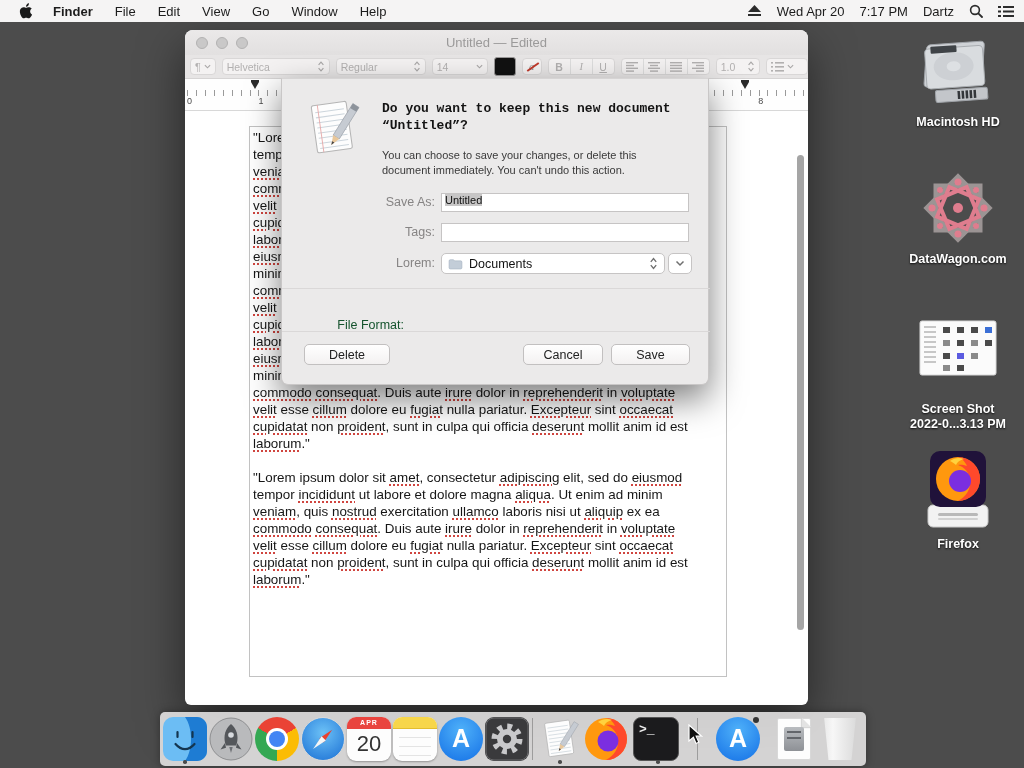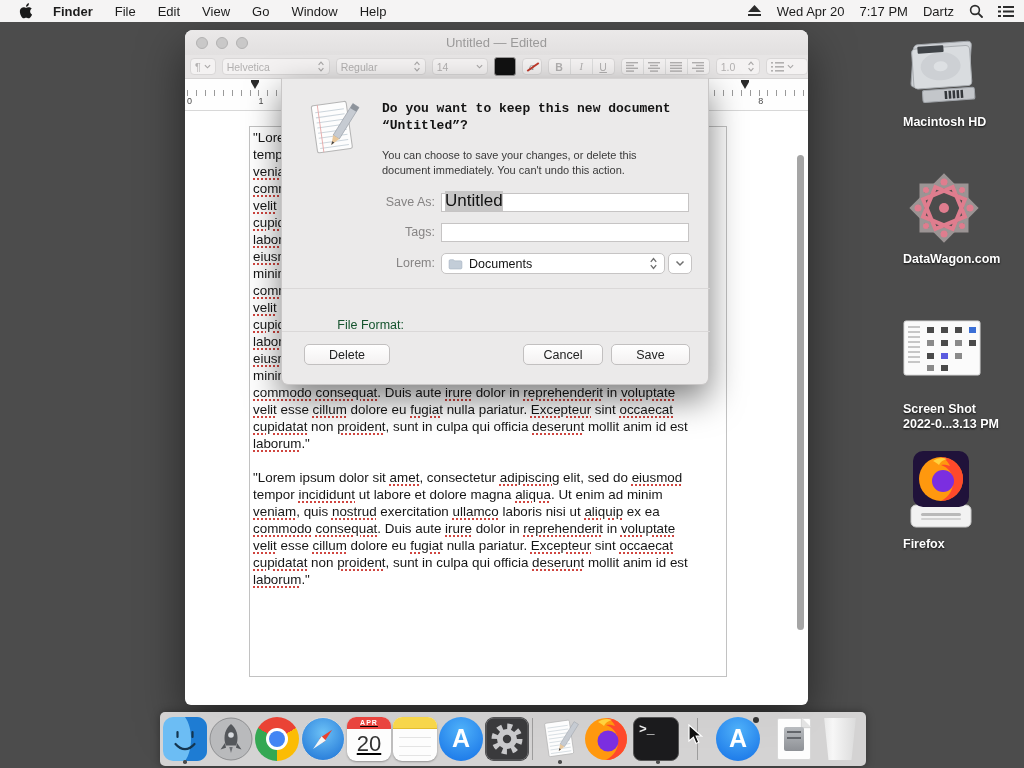--- a/index.html
+++ b/index.html
@@ -51,50 +51,50 @@
   #vscroll{position:absolute;left:612px;top:125px;width:7px;height:475px;background:#a5a5a5;border-radius:4px;}
 
   
   #sheet{position:absolute;left:281px;top:78px;width:428px;height:307px;background:#ebeaea;
          border:1px solid #c9c7c7;border-top:1px solid #d6d4d4;box-sizing:border-box;border-radius:0 0 7px 7px;
          box-shadow:0 14px 34px rgba(0,0,0,.5);z-index:6;}
   #sheet-title{position:absolute;left:100px;top:21px;width:310px;font-size:13px;font-weight:700;color:#141414;line-height:17px;font-family:Liberation Mono, monospace;}
   #sheet-body{position:absolute;left:100px;top:69px;width:292px;font-size:11px;color:#3a3a3a;line-height:14.5px;}
   .srow-label{position:absolute;width:153px;text-align:right;font-size:12.5px;color:#868484;}
   .sfield{position:absolute;left:159px;width:248px;height:19px;background:#fff;border:1px solid #c6c4c4;box-sizing:border-box;
-          font-size:17px;color:#111;display:flex;align-items:flex-end;padding:0 3px;}
+          font-size:11px;color:#111;display:flex;align-items:flex-start;padding:0 3px;}
   .selhl{background:#c7c6c6;}
   .popup{position:absolute;background:#fff;border:1px solid #c6c4c4;border-radius:5px;box-sizing:border-box;
          display:flex;align-items:center;font-size:12.5px;color:#111;padding:0 6px;gap:6px;}
   .popup .flex1{flex:1;}
   .ssep{position:absolute;left:0;width:428px;height:1px;background:#dad8d8;}
   .sbtn{position:absolute;height:21px;background:linear-gradient(#ffffff,#f3f1f1);border:1px solid #c2c0c0;border-radius:5px;
         box-sizing:border-box;font-size:12.5px;color:#222;display:flex;align-items:center;justify-content:center;}
 
   
-  .dicon{position:absolute;width:110px;text-align:left;z-index:1;}
+  .dicon{position:absolute;width:110px;text-align:center;z-index:1;}
   .dicon .dlabel{font-size:12.5px;font-weight:700;color:#fff;text-shadow:0 1px 2px rgba(0,0,0,.85);line-height:15px;}
 
   
   #dock{position:absolute;left:160px;top:712px;width:706px;height:54px;background:rgba(243,242,242,.82);
         border-radius:5px;box-shadow:0 0 8px rgba(0,0,0,.35);z-index:30;}
   .dock-ico{position:absolute;top:5px;width:44px;height:44px;}
   .dock-sep{position:absolute;top:6px;width:1px;height:42px;background:rgba(90,90,90,.45);}
   .rundot{position:absolute;top:48px;width:3.5px;height:3.5px;border-radius:50%;background:#4b4b4b;}
   .chrome-outer{width:44px;height:44px;border-radius:50%;
      background:conic-gradient(from -60deg,#ea4335 0 120deg,#fbbc05 120deg 240deg,#34a853 240deg 360deg);
      position:relative;}
   .chrome-outer::before{content:"";position:absolute;left:11px;top:11px;width:22px;height:22px;border-radius:50%;background:#fff;}
   .chrome-outer::after{content:"";position:absolute;left:14px;top:14px;width:16px;height:16px;border-radius:50%;background:#4285f4;}
   .safari-outer{width:44px;height:44px;border-radius:50%;background:radial-gradient(circle at 50% 35%,#6cc1f6,#1a6fd4);
      border:1.5px solid #d9d9d9;box-sizing:border-box;position:relative;}
   .needle{position:absolute;left:0;top:0;width:100%;height:100%;transform:rotate(45deg);}
   .needle::before{content:"";position:absolute;left:17.5px;top:5px;border:3.5px solid transparent;border-bottom:15px solid #e8402f;}
   .needle::after{content:"";position:absolute;left:17.5px;top:20px;border:3.5px solid transparent;border-top:15px solid #f5f5f5;}
-  .cal{width:44px;height:44px;border-radius:9px;background:#fdfdfd;box-shadow:0 1px 2px rgba(0,0,0,.3);overflow:hidden;text-decoration:underline;}
+  .cal{width:44px;height:44px;border-radius:9px;background:#fdfdfd;box-shadow:0 1px 2px rgba(0,0,0,.3);overflow:hidden;}
   .cal .cal-top{height:12px;background:#e9453f;color:#fff;font-size:7px;font-weight:700;text-align:center;line-height:12px;letter-spacing:1px;}
   .cal .cal-day{font-size:22px;color:#333;text-align:center;line-height:30px;}
   .notes{width:44px;height:44px;border-radius:9px;background:#fdfdfd;box-shadow:0 1px 2px rgba(0,0,0,.3);overflow:hidden;}
   .notes .n-top{height:11px;background:#f7d64a;border-bottom:1px solid #e3bd2e;}
   .notes .n-line{height:1px;background:#e4e4e4;margin:8px 6px 0 6px;}
   .appstore{width:44px;height:44px;border-radius:50%;background:radial-gradient(circle at 50% 30%,#4fb1f9,#1470e6);
       color:#fff;font-size:25px;font-weight:700;text-align:center;line-height:43px;}
   .term{width:46px;height:44px;border-radius:8px;background:#1b1b1d;border:1px solid #555;box-sizing:border-box;
       color:#eee;font-family:"Liberation Mono",monospace;font-size:13px;font-weight:700;padding:4px 0 0 5px;}
   .trash{width:36px;height:42px;margin:1px 0 0 2px;background:linear-gradient(90deg,#e9e9e9,#fbfbfb 30%,#d9d9d9);

